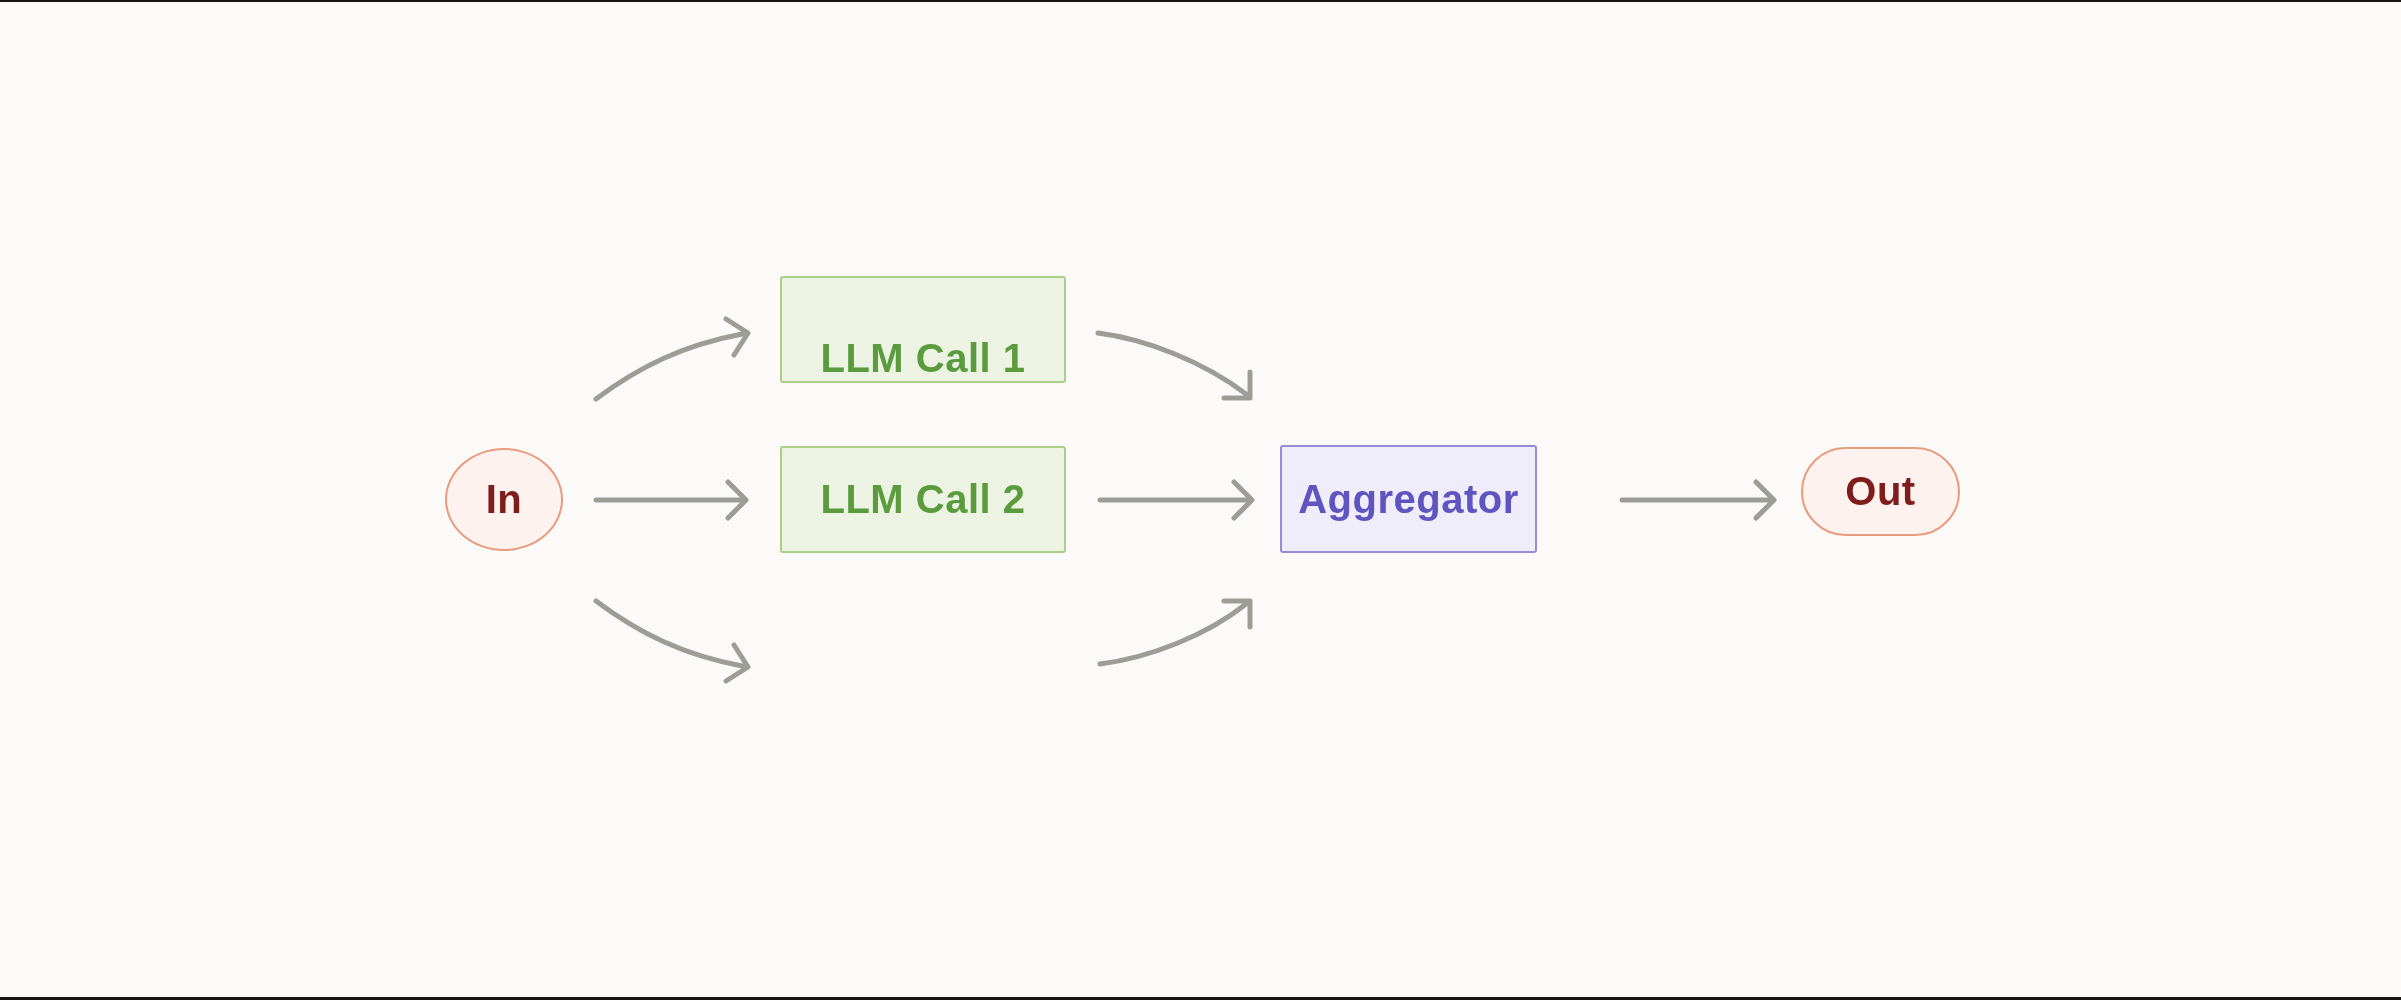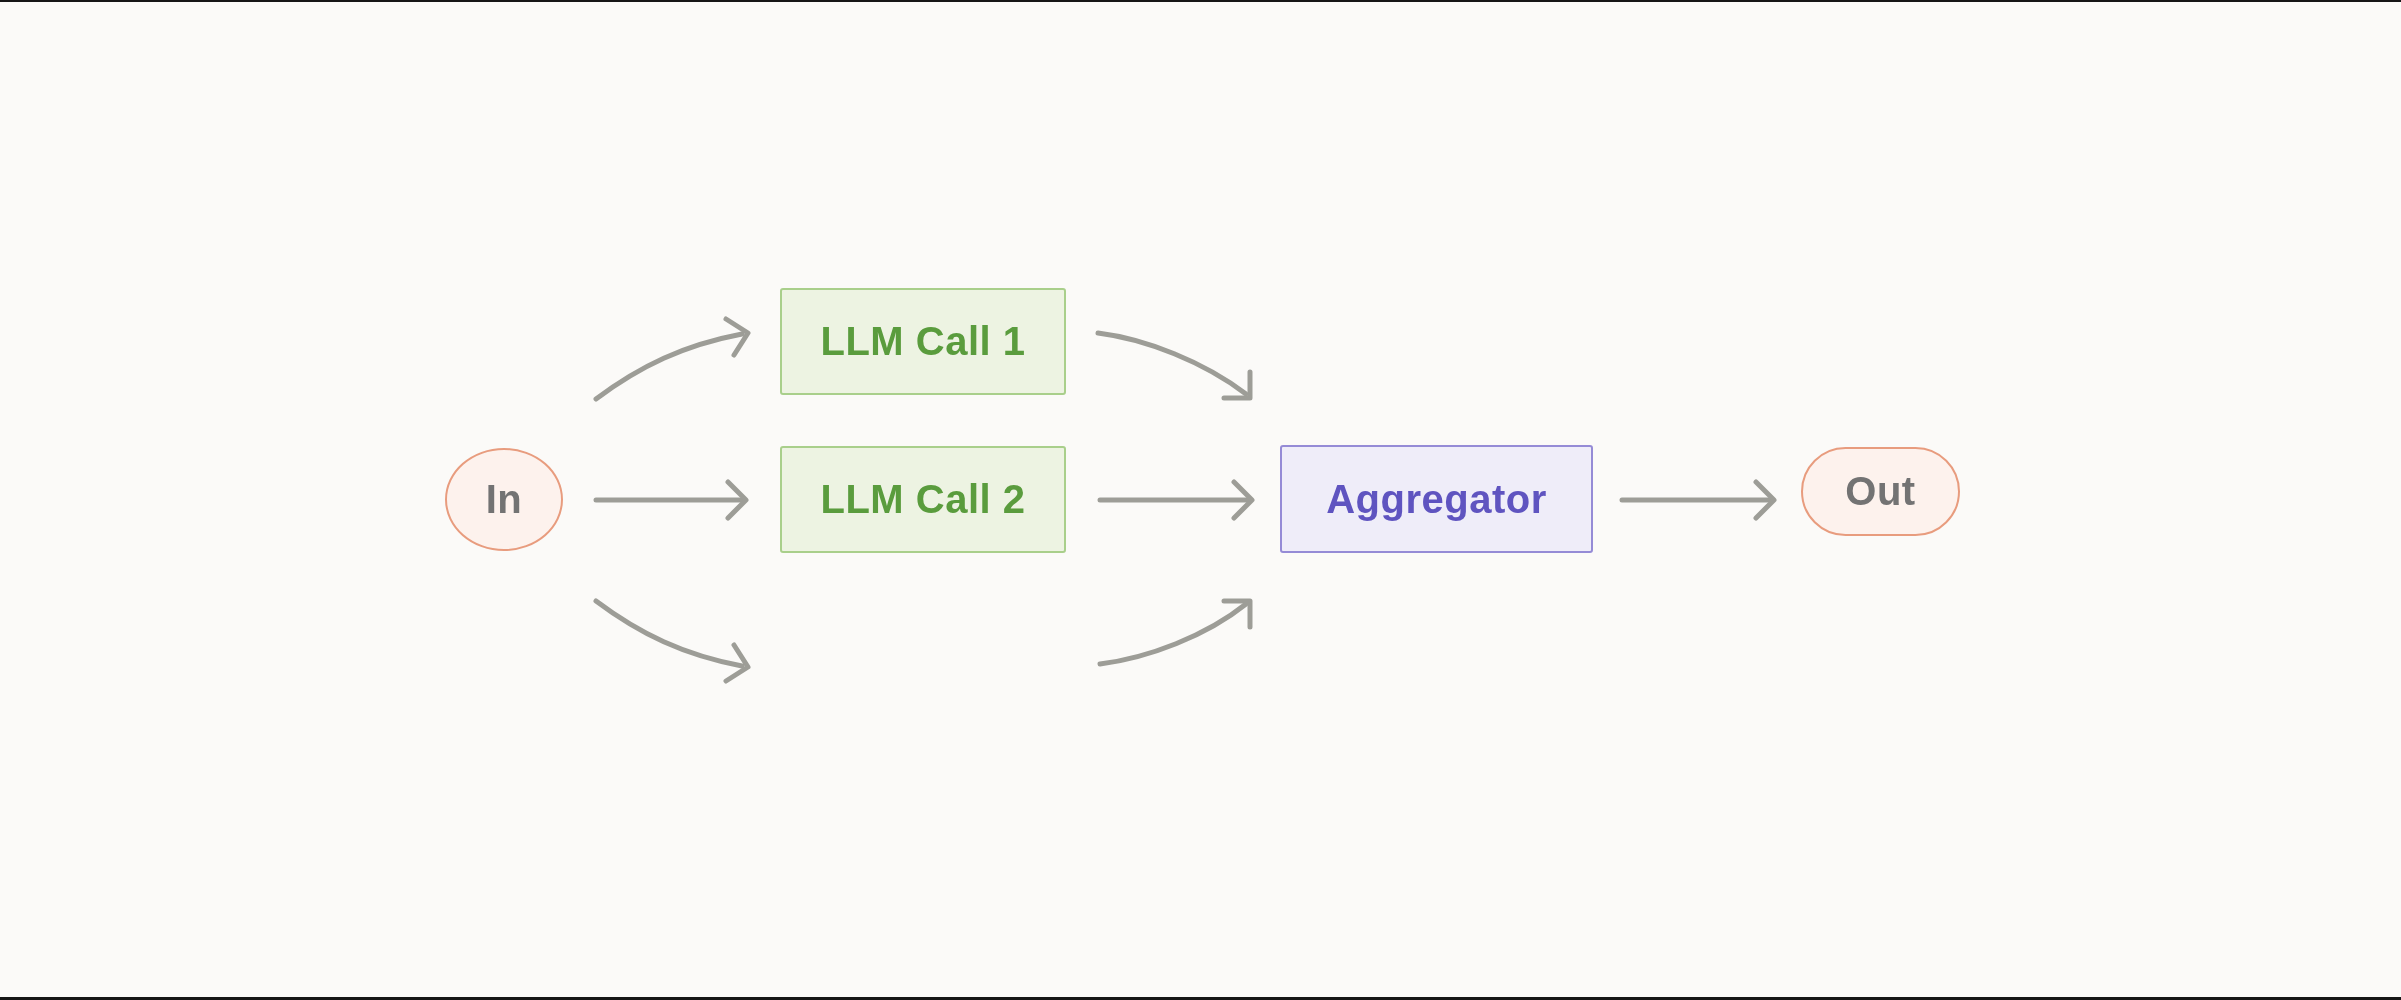--- a/index.html
+++ b/index.html
@@ -33,21 +33,21 @@
     font-weight: 700;
     font-size: 40px;
     letter-spacing: 0.5px;
     white-space: nowrap;
   }
 
   
   .node.terminal {
     background: #fdf2ed;
     border: 2.5px solid #e89c7e;
-    color: #737373;
+    color: #7f1d1d;
   }
   #node-in {
     left: 445px; top: 448px;
     width: 118px; height: 103px;
     border-radius: 50%;
   }
   #node-out {
     left: 1801px; top: 447px;
     width: 159px; height: 89px;
     border-radius: 60px;
@@ -55,32 +55,32 @@
 
   
   .node.llm {
     background: #edf3e2;
     border: 2.5px solid #a9cf8b;
     border-radius: 3px;
     color: #5a9c3d;
     width: 286px; height: 107px;
     left: 780px;
   }
-  #node-llm-call-1 { top: 288px; }
+  #node-llm-call-1 { top: 276px; align-items: flex-end; }
   #node-llm-call-2 { top: 446px; text-align: right; }
   #node-llm-call-3 { top: 613px; }
 
   
   #node-aggregator {
     background: #efedf9;
     border: 2.5px solid #958bd6;
     border-radius: 3px;
     color: #5f54c0;
     left: 1280px; top: 445px;
-    width: 313px; height: 108px;
+    width: 257px; height: 108px;
   }
 
   .arrow-layer {
     position: absolute;
     left: 0; top: 0;
     pointer-events: none;
   }
   .arrow-layer path {
     fill: none;
     stroke: #9d9d97;

